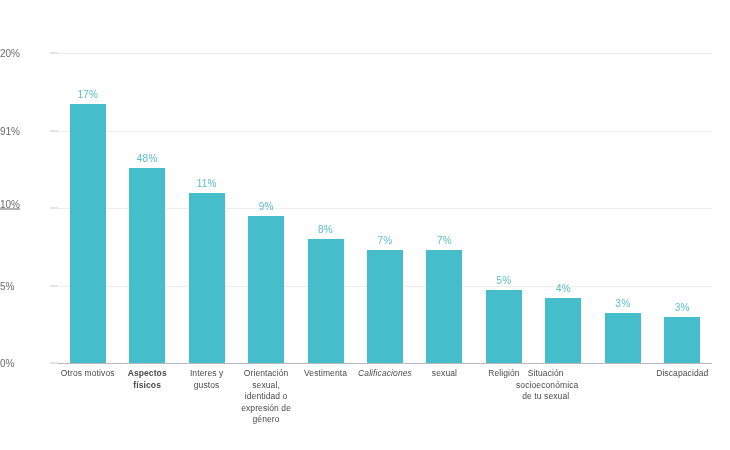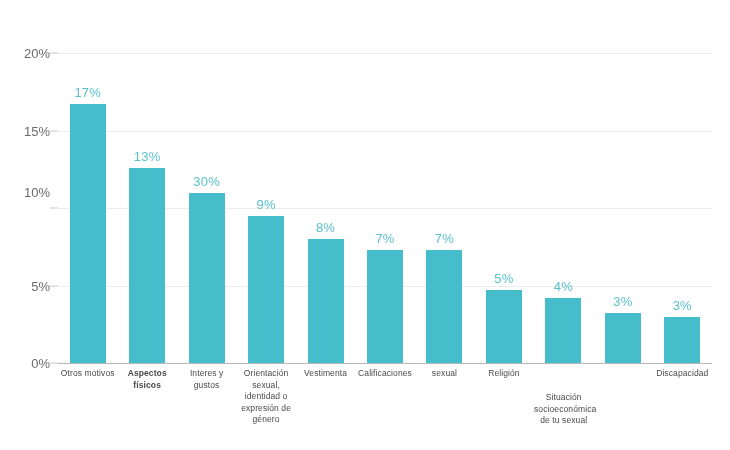--- a/index.html
+++ b/index.html
@@ -29,24 +29,24 @@
     background: #ededed;
   }
   .gridline.baseline {
     background: #bdbdbd;
   }
 
   .ytick {
     position: absolute;
     left: 0;
     width: 58px;
-    text-align: right;
+    text-align: left;
     padding-right: 8px;
     box-sizing: border-box;
-    font-size: 13px;
+    font-size: 10px;
     color: #6b6b6b;
     transform: translateY(-50%);
     white-space: nowrap;
   }
   .tick-dash {
     position: absolute;
     left: 50px;
     width: 8px;
     height: 1px;
     background: #c8c8c8;
@@ -73,21 +73,21 @@
     left: 50%;
     transform: translateX(-50%);
     width: 36px;
     background: #45bdcb;
   }
 
   .bar-value {
     position: absolute;
     left: 50%;
     transform: translateX(-50%);
-    font-size: 13px;
+    font-size: 10px;
     color: #59c0cc;
     white-space: nowrap;
     letter-spacing: .2px;
   }
 
   .xlabels-layer {
     position: absolute;
     left: 58px;
     top: 368px;
     width: 654px;
@@ -123,40 +123,40 @@
       <div class="gridline" style="left: 58px; top: 285.5px; width: 654px; position: absolute; background: rgb(237, 237, 237);"></div>
       <div class="gridline" style="left: 58px; top: 208px; width: 654px; position: absolute; background: rgb(237, 237, 237);"></div>
       <div class="gridline" style="left: 58px; top: 130.5px; width: 654px; position: absolute; background: rgb(237, 237, 237);"></div>
       <div class="gridline" style="left: 58px; top: 53px; width: 654px; position: absolute; background: rgb(237, 237, 237);"></div>
     </div>
   <div id="ytick-layer">
       <div class="ytick" style="top: 363px;">0%</div>
       <div class="tick-dash" style="top: 363px;"></div>
       <div class="ytick" style="top: 285.5px;">5%</div>
       <div class="tick-dash" style="top: 285.5px;"></div>
-      <div class="ytick" style="top: 192px;">10%</div>
+      <div class="ytick" style="top: 204px; text-decoration: underline;">10%</div>
       <div class="tick-dash" style="top: 208px;"></div>
-      <div class="ytick" style="top: 130.5px;">15%</div>
+      <div class="ytick" style="top: 130.5px;">91%</div>
       <div class="tick-dash" style="top: 130.5px;"></div>
       <div class="ytick" style="top: 53px;">20%</div>
       <div class="tick-dash" style="top: 53px;"></div>
     </div>
 
   <div class="bars-layer" id="bars-layer">
       <div class="bar-slot" style="left: 0px; width: 59.4545px;">
         <div class="bar" title="Otros motivos 17%" style="height: 258.85px; background: rgb(69, 189, 203);"></div>
         <div class="bar-value" style="bottom: 262.85px; color: rgb(89, 192, 204);">17%</div>
       </div>
       <div class="bar-slot" style="left: 59.4545px; width: 59.4545px;">
         <div class="bar" title="Aspectos físicos 13%" style="height: 195.3px; background: rgb(69, 189, 203);"></div>
-        <div class="bar-value" style="bottom: 199.3px; color: rgb(89, 192, 204);">13%</div>
+        <div class="bar-value" style="bottom: 199.3px; color: rgb(89, 192, 204);">48%</div>
       </div>
       <div class="bar-slot" style="left: 118.909px; width: 59.4545px;">
         <div class="bar" title="Interes y gustos 11%" style="height: 170.5px; background: rgb(69, 189, 203);"></div>
-        <div class="bar-value" style="bottom: 174.5px; color: rgb(89, 192, 204);">30%</div>
+        <div class="bar-value" style="bottom: 174.5px; color: rgb(89, 192, 204);">11%</div>
       </div>
       <div class="bar-slot" style="left: 178.364px; width: 59.4545px;">
         <div class="bar" title="Orientación sexual, identidad o expresión de género 9%" style="height: 147.25px; background: rgb(69, 189, 203);"></div>
         <div class="bar-value" style="bottom: 151.25px; color: rgb(89, 192, 204);">9%</div>
       </div>
       <div class="bar-slot" style="left: 237.818px; width: 59.4545px;">
         <div class="bar" title="Vestimenta 8%" style="height: 124px; background: rgb(69, 189, 203);"></div>
         <div class="bar-value" style="bottom: 128px; color: rgb(89, 192, 204);">8%</div>
       </div>
       <div class="bar-slot" style="left: 297.273px; width: 59.4545px;">
@@ -201,30 +201,30 @@
         <div>expresión de</div>
         <div>género</div>
       </div>
       <div class="xlabel" style="left: 118.909px; width: 59.4545px;">
         <div>Interes y</div>
         <div>gustos</div>
       </div>
       <div class="xlabel" style="left: 237.818px; width: 59.4545px;">
         <div>Vestimenta</div>
       </div>
-      <div class="xlabel" style="left: 297.273px; width: 59.4545px;">
+      <div class="xlabel" style="left: 297.273px; width: 59.4545px; font-style: italic;">
         <div>Calificaciones</div>
       </div>
       <div class="xlabel" style="left: 356.727px; width: 59.4545px;">
         <div>sexual</div>
       </div>
       <div class="xlabel" style="left: 416.182px; width: 59.4545px;">
         <div>Religión</div>
       </div>
-      <div class="xlabel" style="left: 476px; width: 59.4545px; margin-top: 24px;">
+      <div class="xlabel" style="left: 458px; width: 59.4545px;">
         <div>Situación</div>
         <div>socioeconómica</div>
         <div>de tu sexual</div>
       </div>
       <div class="xlabel" style="left: 594.545px; width: 59.4545px;">
         <div>Discapacidad</div>
       </div>
     </div>
 
 </div>

